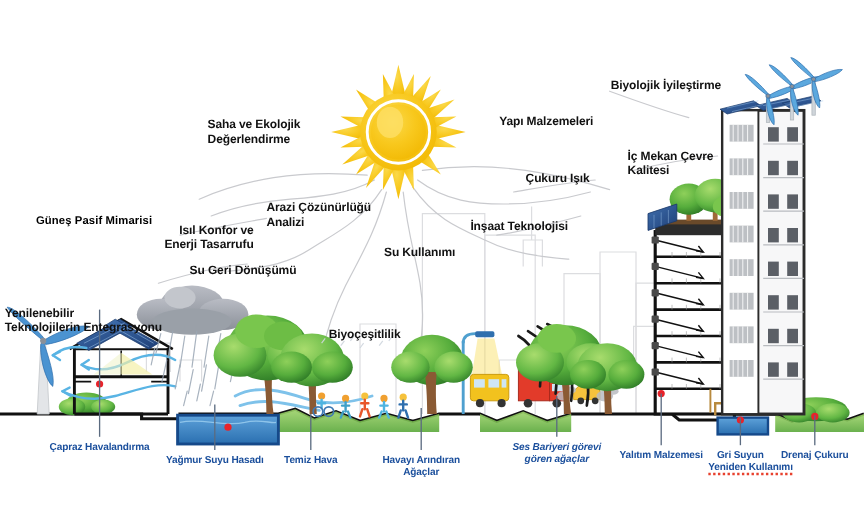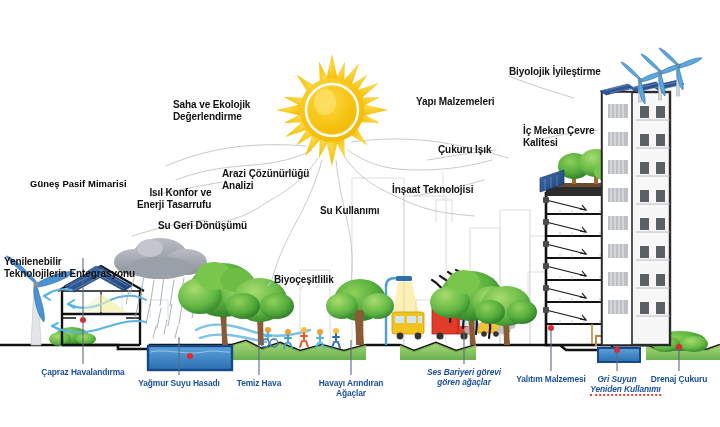--- a/index.html
+++ b/index.html
@@ -557,17 +557,17 @@
     </div>
     <div id="bottom-labels">
       <div class="lbl bot ctr" style="left: 83px; top: 368px;">Çapraz Havalandırma</div>
       <div class="lbl bot ctr" style="left: 179px; top: 379px;">Yağmur Suyu Hasadı</div>
       <div class="lbl bot ctr" style="left: 259px; top: 379px;">Temiz Hava</div>
       <div class="lbl bot ctr" style="left: 351px; top: 379px;">Havayı Arındıran
 Ağaçlar</div>
       <div class="lbl bot ctr" style="left: 464px; top: 368px; font-style: italic;">Ses Bariyeri görevi
 gören ağaçlar</div>
       <div class="lbl bot ctr" style="left: 551px; top: 375px;">Yalıtım Malzemesi</div>
-      <div class="lbl bot ctr" style="left: 617px; top: 375px; font-style: italic;"><span>Gri Suyun</span><br><span class="misspell">Yeniden Kullanımı</span></div>
+      <div class="lbl bot ctr" style="left: 617px; top: 375px;"><span>Gri Suyun</span><br><span class="misspell">Yeniden Kullanımı</span></div>
       <div class="lbl bot ctr" style="left: 679px; top: 375px;">Drenaj Çukuru</div>
     </div>
 
 </div>
 
 </body></html>

